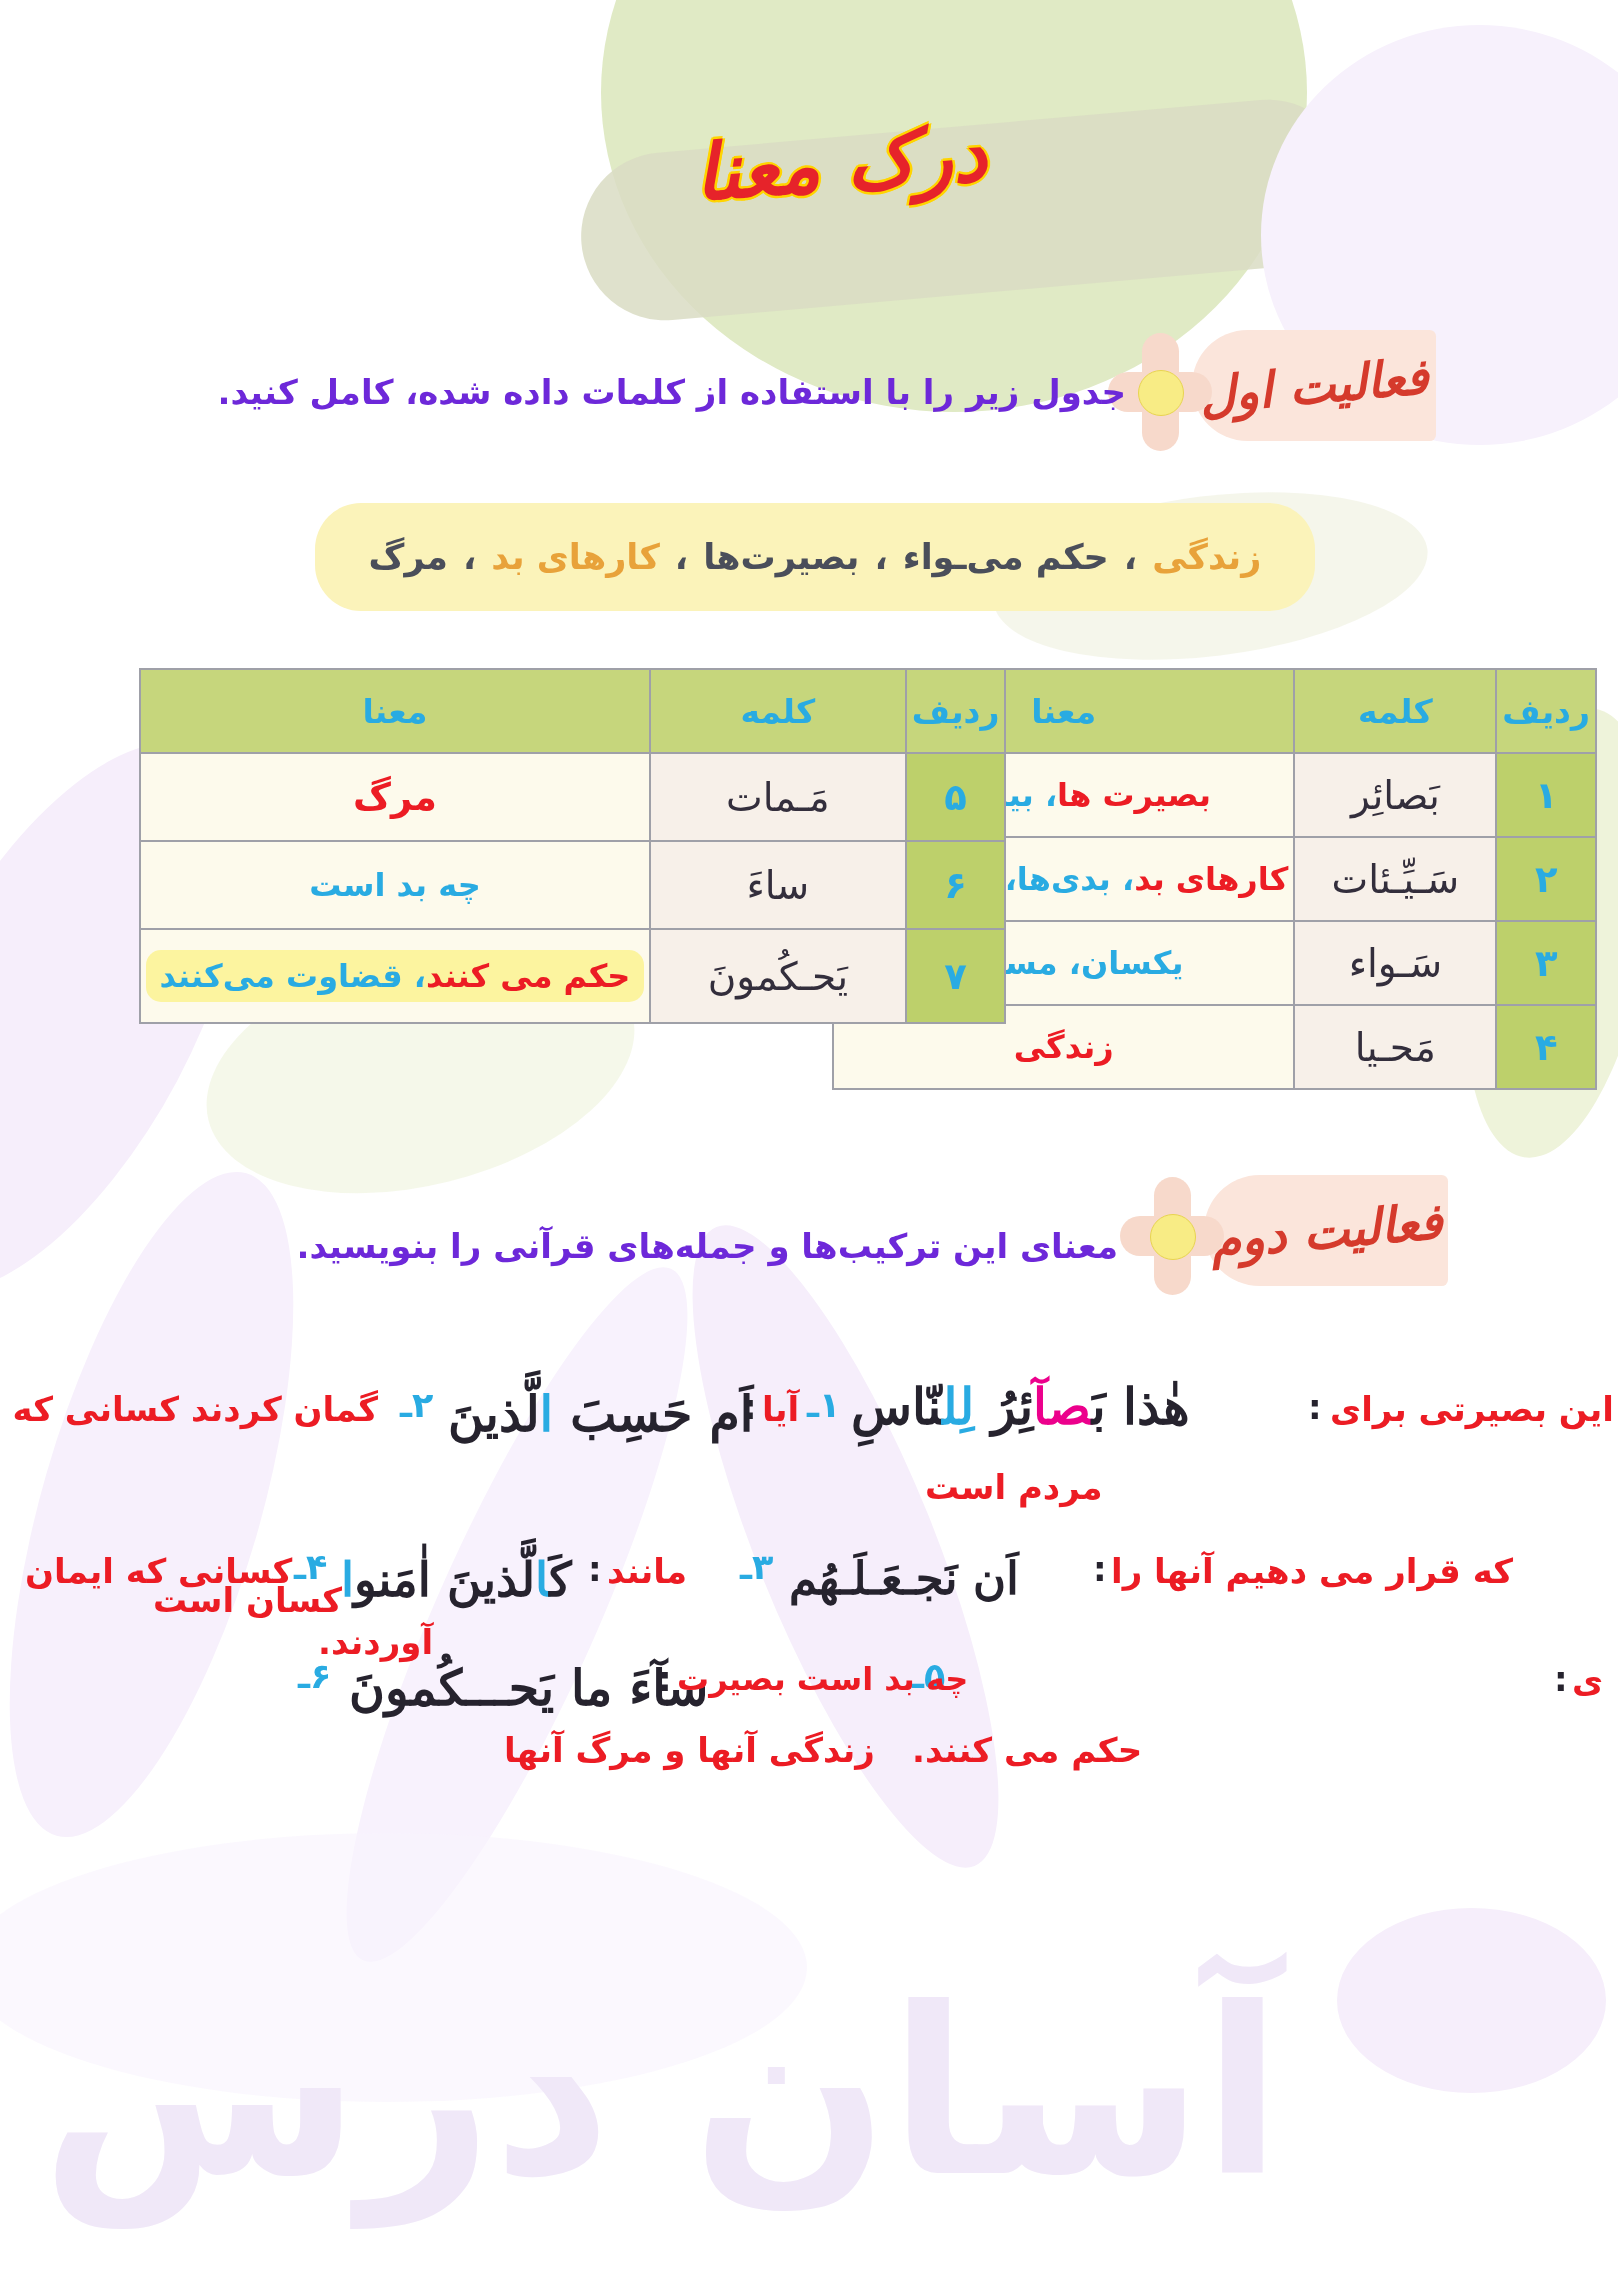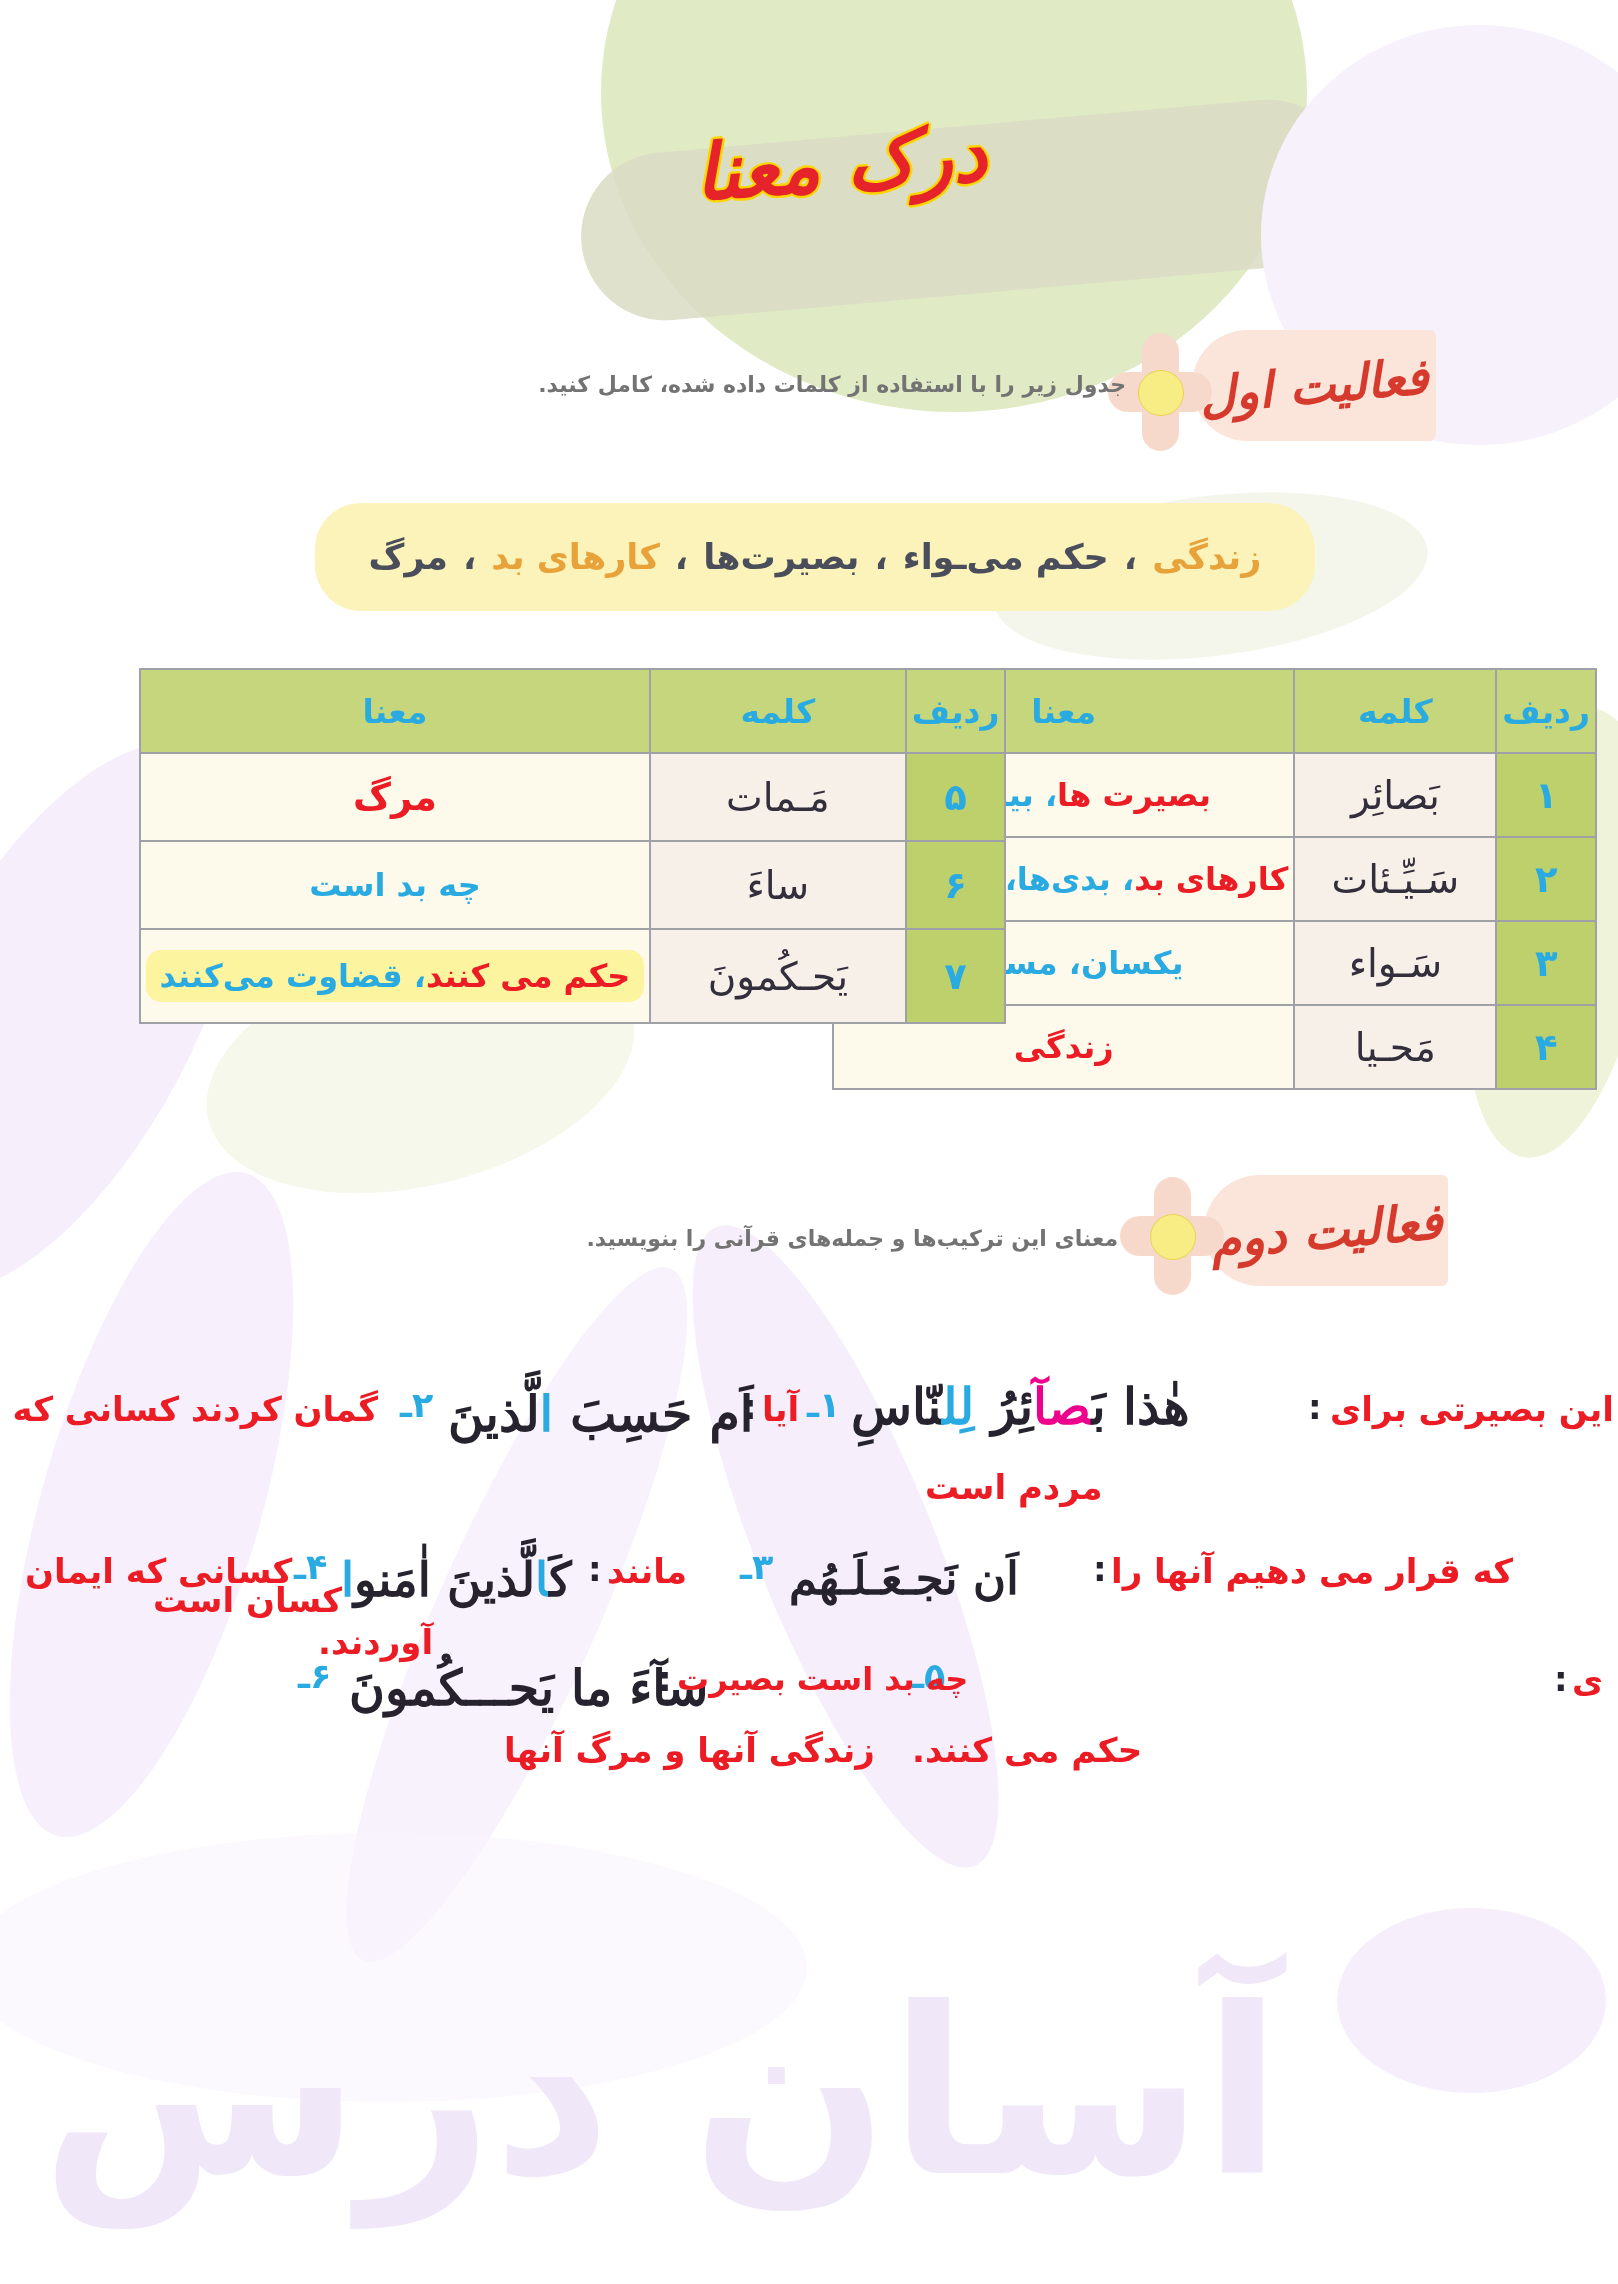--- a/index.html
+++ b/index.html
@@ -36,21 +36,21 @@
   .act-box2{left:1204px;top:1175px;}
   .act-label{direction:rtl;font-family:"DejaVu Serif", serif;font-style:italic;font-weight:bold;
      font-size:49px;color:#d53a2c;transform:rotate(-5deg);white-space:nowrap;}
   .flower{position:absolute;z-index:1;width:84px;height:118px;}
   .flower1{left:1118px;top:333px;}
   .flower2{left:1130px;top:1177px;}
   .flower::before{content:"";position:absolute;left:23.5px;top:0;width:37px;height:118px;background:#f7d9cb;border-radius:18.5px;}
   .flower::after{content:"";position:absolute;left:-10px;top:39px;width:104px;height:40px;background:#f7d9cb;border-radius:20px;}
   .flower .fc{position:absolute;left:20px;top:37px;width:44px;height:44px;background:#f8ec85;border:1.7px solid #e8d44f;border-radius:50%;z-index:2;}
   
-  .instr{position:absolute;z-index:1;direction:rtl;font-weight:bold;font-size:22px;color:#737373;white-space:nowrap;}
+  .instr{position:absolute;z-index:1;direction:rtl;font-weight:bold;font-size:34px;color:#6d28d9;white-space:nowrap;}
   .instr1{right:492px;top:372px;}
   .instr2{right:500px;top:1226px;}
   
   .bank{position:absolute;z-index:1;left:315px;top:503px;width:1000px;height:108px;background:#fbf3ba;
      border-radius:46px;display:flex;align-items:center;justify-content:center;direction:rtl;
      font-weight:bold;font-size:35px;white-space:nowrap;}
   .bw.orange{color:#e8a23a;}
   .bw.dark{color:#4a4e5a;}
   .bcomma{color:#4a4e5a;margin:0 15px;}
   

